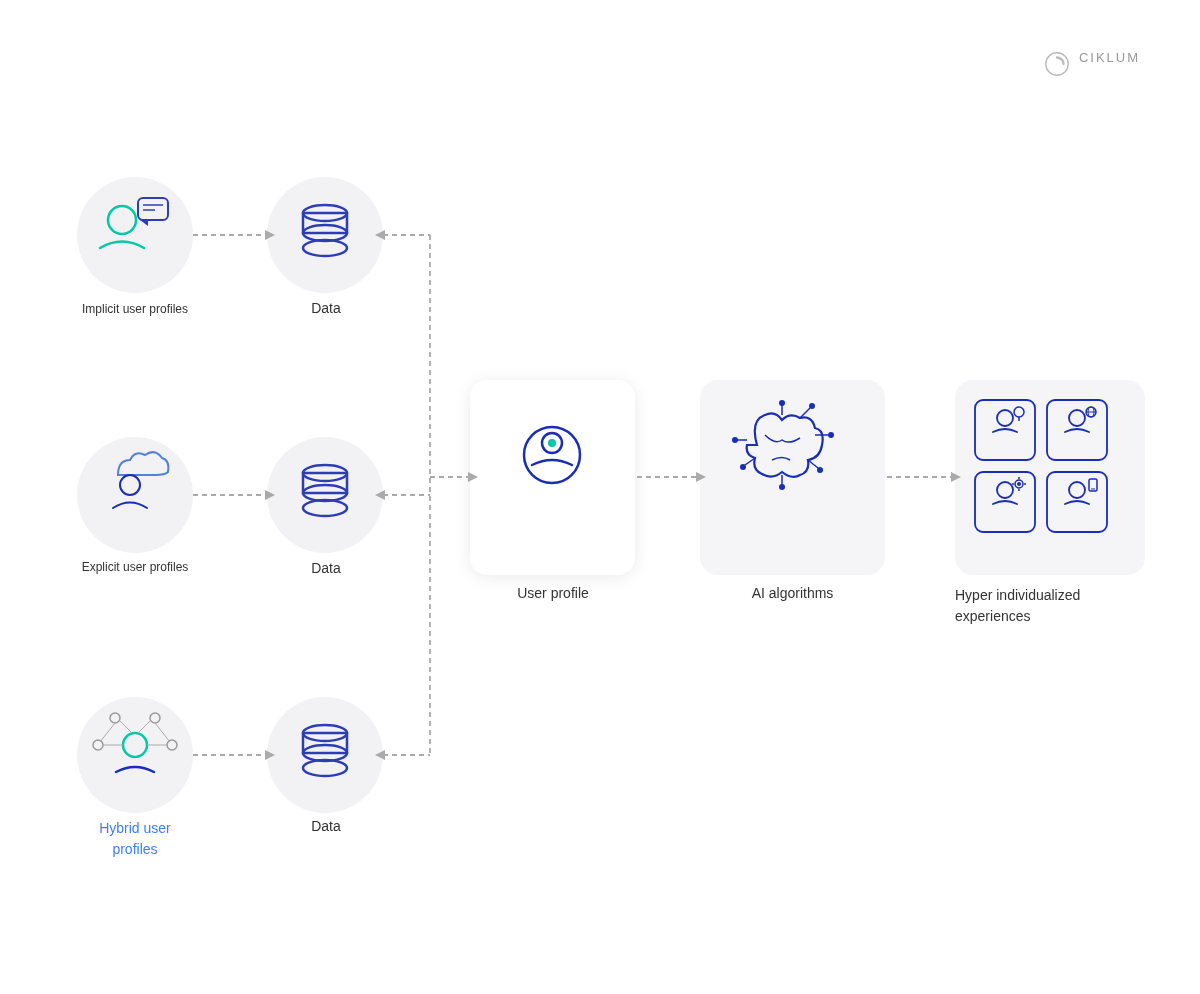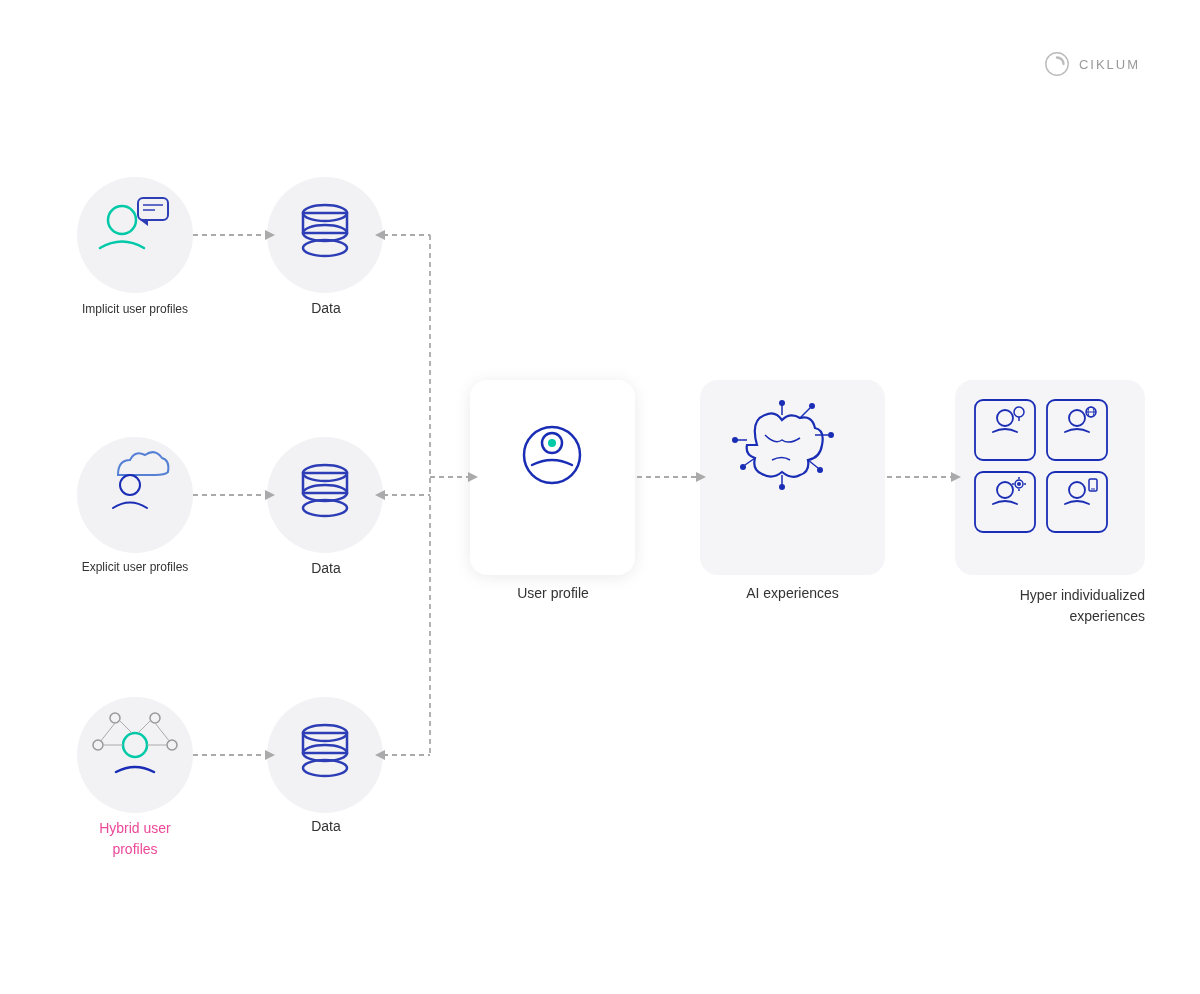--- a/index.html
+++ b/index.html
@@ -10,21 +10,21 @@
       height: 994px;
       overflow: hidden;
       position: relative;
     }
 
     .logo-area {
       position: absolute;
       top: 50px;
       right: 60px;
       display: flex;
-      align-items: center;
+      align-items: flex-start;
       gap: 8px;
       color: #999;
       font-size: 13px;
       letter-spacing: 2px;
     }
 
     .logo-icon {
       width: 28px;
       height: 28px;
     }
@@ -194,21 +194,21 @@
 </svg>
 
 <div style="position:absolute;top:300px;left:75px;text-align:center;width:120px;font-size:12px;color:#333;line-height:1.5;">Implicit user profiles</div>
 
 <div style="position:absolute;top:300px;left:286px;text-align:center;width:80px;font-size:14px;color:#333;">Data</div>
 
 <div style="position:absolute;top:558px;left:75px;text-align:center;width:120px;font-size:12px;color:#333;line-height:1.5;">Explicit user profiles</div>
 
 <div style="position:absolute;top:560px;left:286px;text-align:center;width:80px;font-size:14px;color:#333;">Data</div>
 
-<div style="position:absolute;top:818px;left:75px;text-align:center;width:120px;font-size:14px;color:#ec4899;line-height:1.5;">Hybrid user profiles</div>
+<div style="position:absolute;top:818px;left:75px;text-align:center;width:120px;font-size:14px;color:#3b82f6;line-height:1.5;">Hybrid user profiles</div>
 
 <div style="position:absolute;top:818px;left:286px;text-align:center;width:80px;font-size:14px;color:#333;">Data</div>
 
 <div style="position:absolute;top:585px;left:478px;text-align:center;width:150px;font-size:14px;color:#333;">User profile</div>
 
-<div style="position:absolute;top:585px;left:700px;text-align:center;width:185px;font-size:14px;color:#333;">AI experiences</div>
-
-<div style="position:absolute;top:585px;left:955px;text-align:right;width:190px;font-size:14px;color:#333;line-height:1.5;">Hyper individualized experiences</div>
+<div style="position:absolute;top:585px;left:700px;text-align:center;width:185px;font-size:14px;color:#333;">AI algorithms</div>
+
+<div style="position:absolute;top:585px;left:955px;text-align:left;width:190px;font-size:14px;color:#333;line-height:1.5;">Hyper individualized experiences</div>
 
 </body></html>

